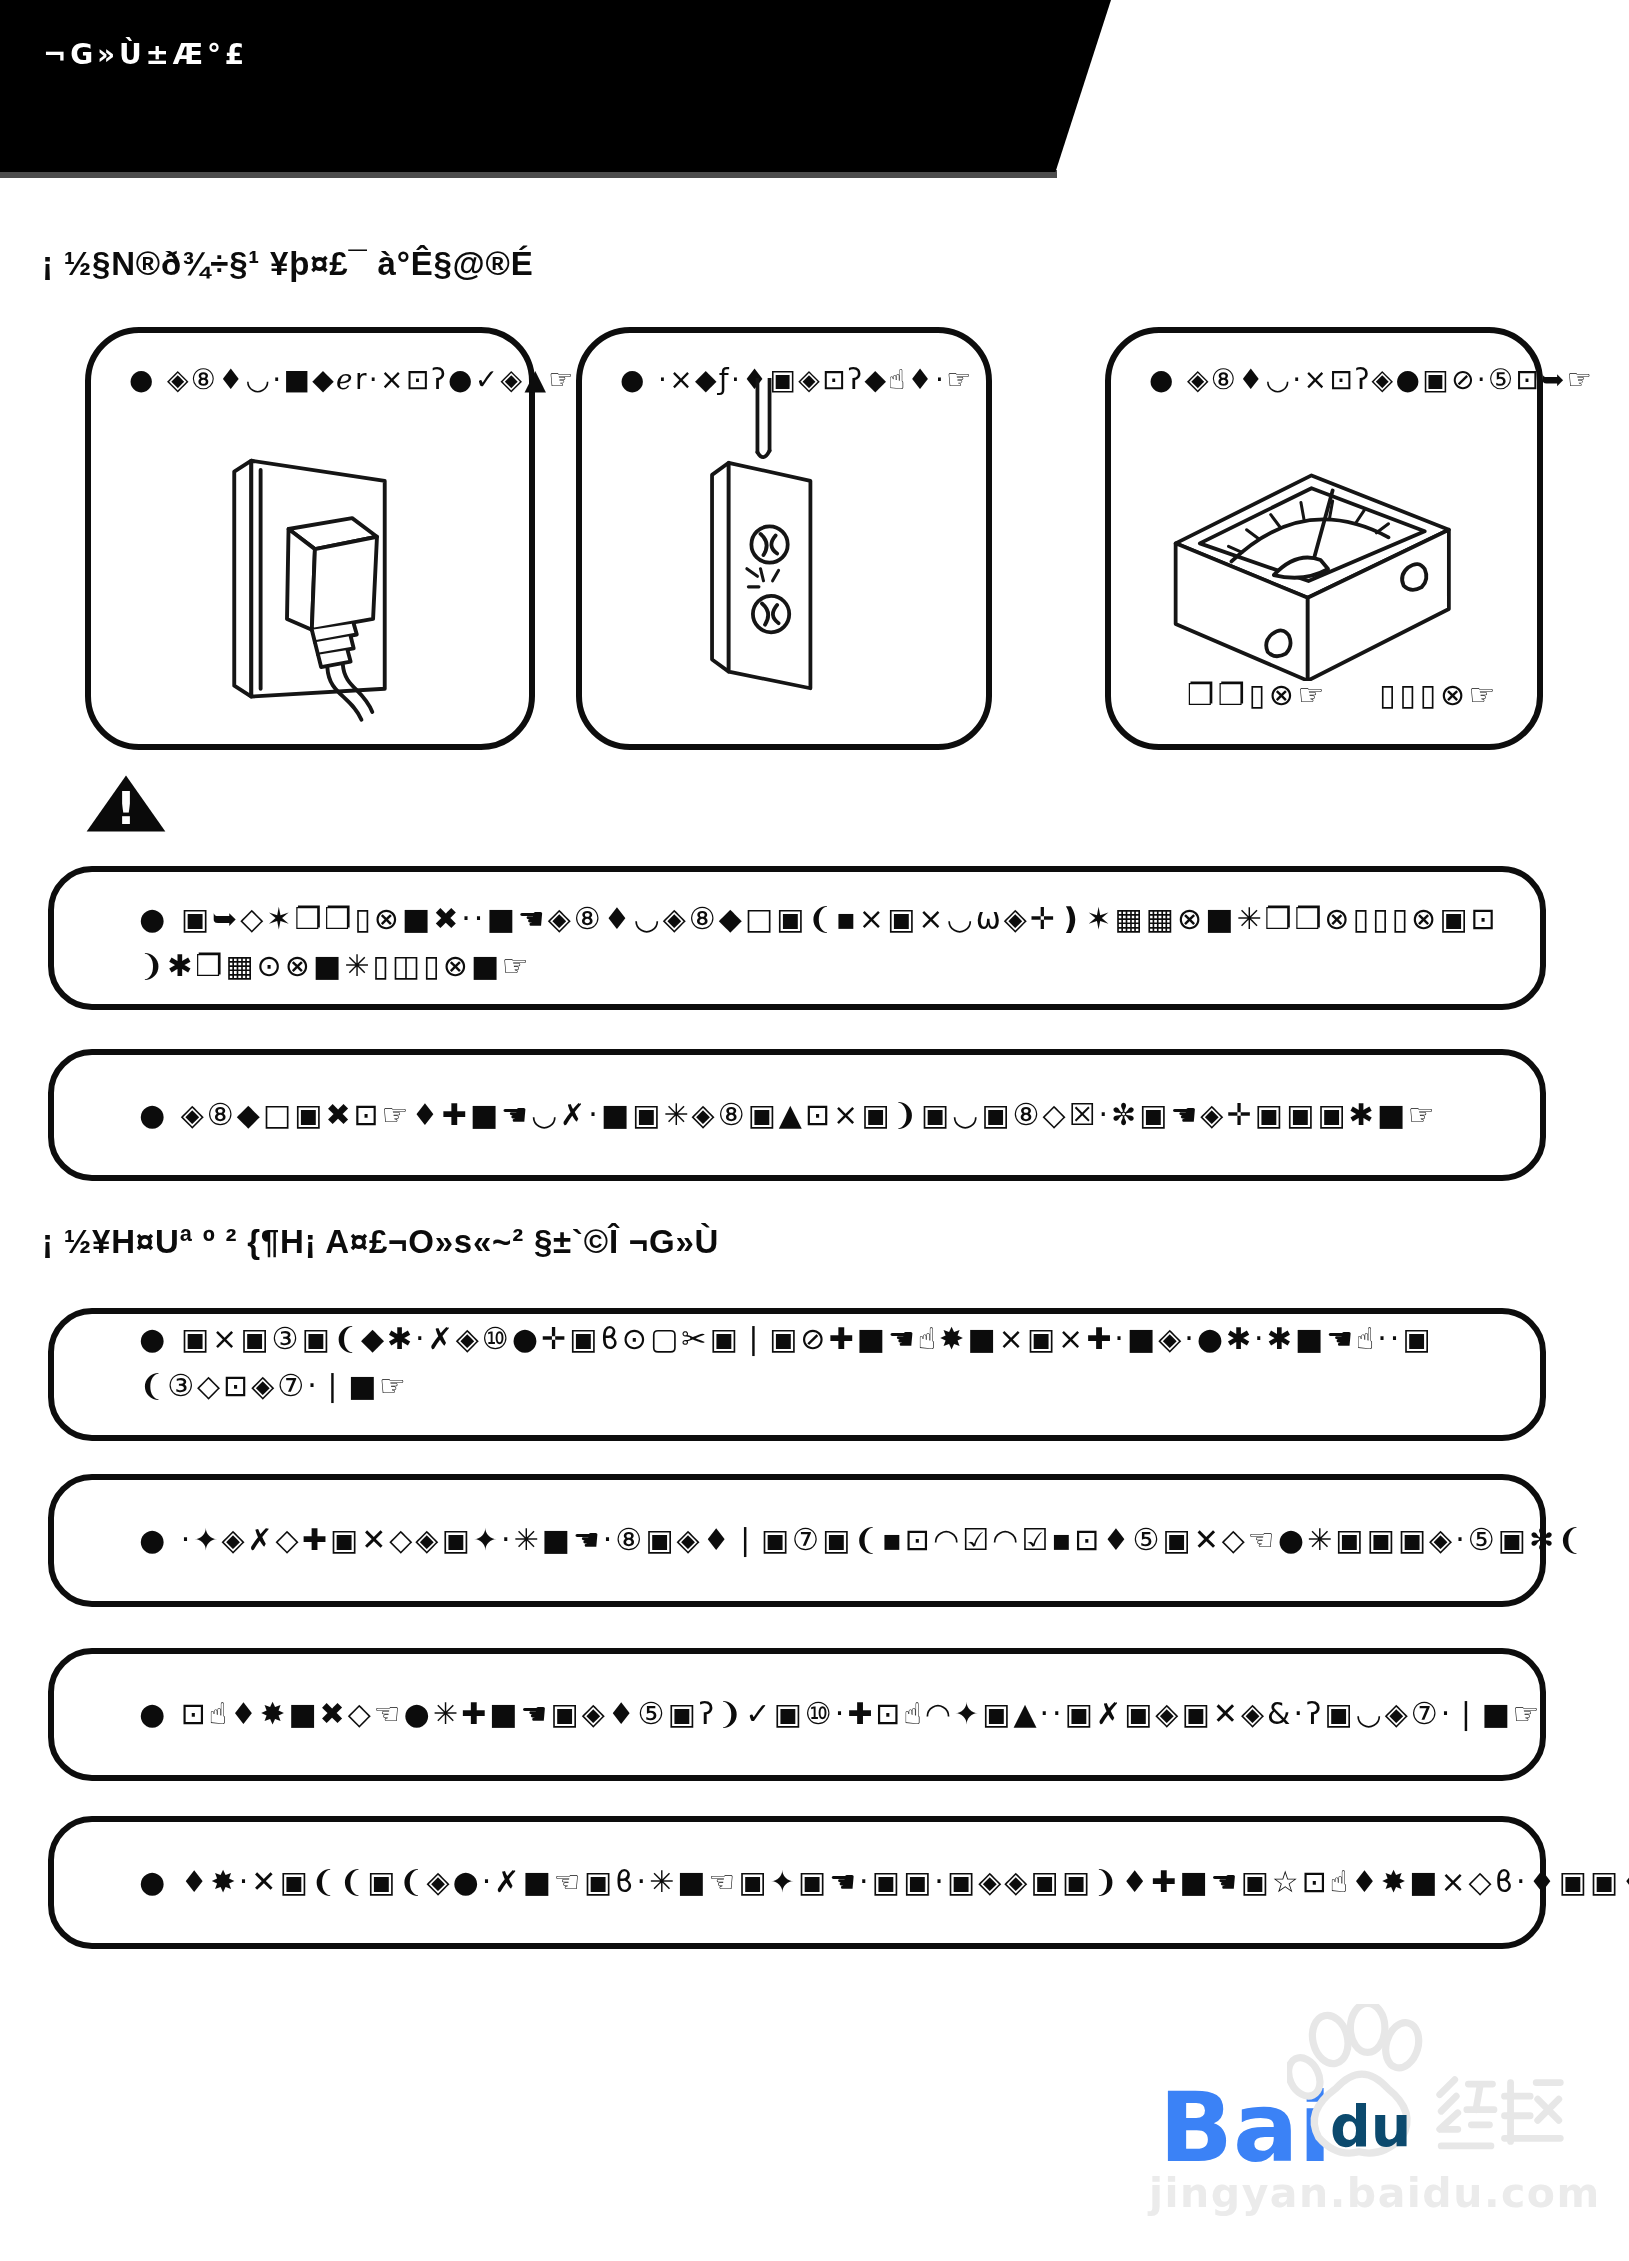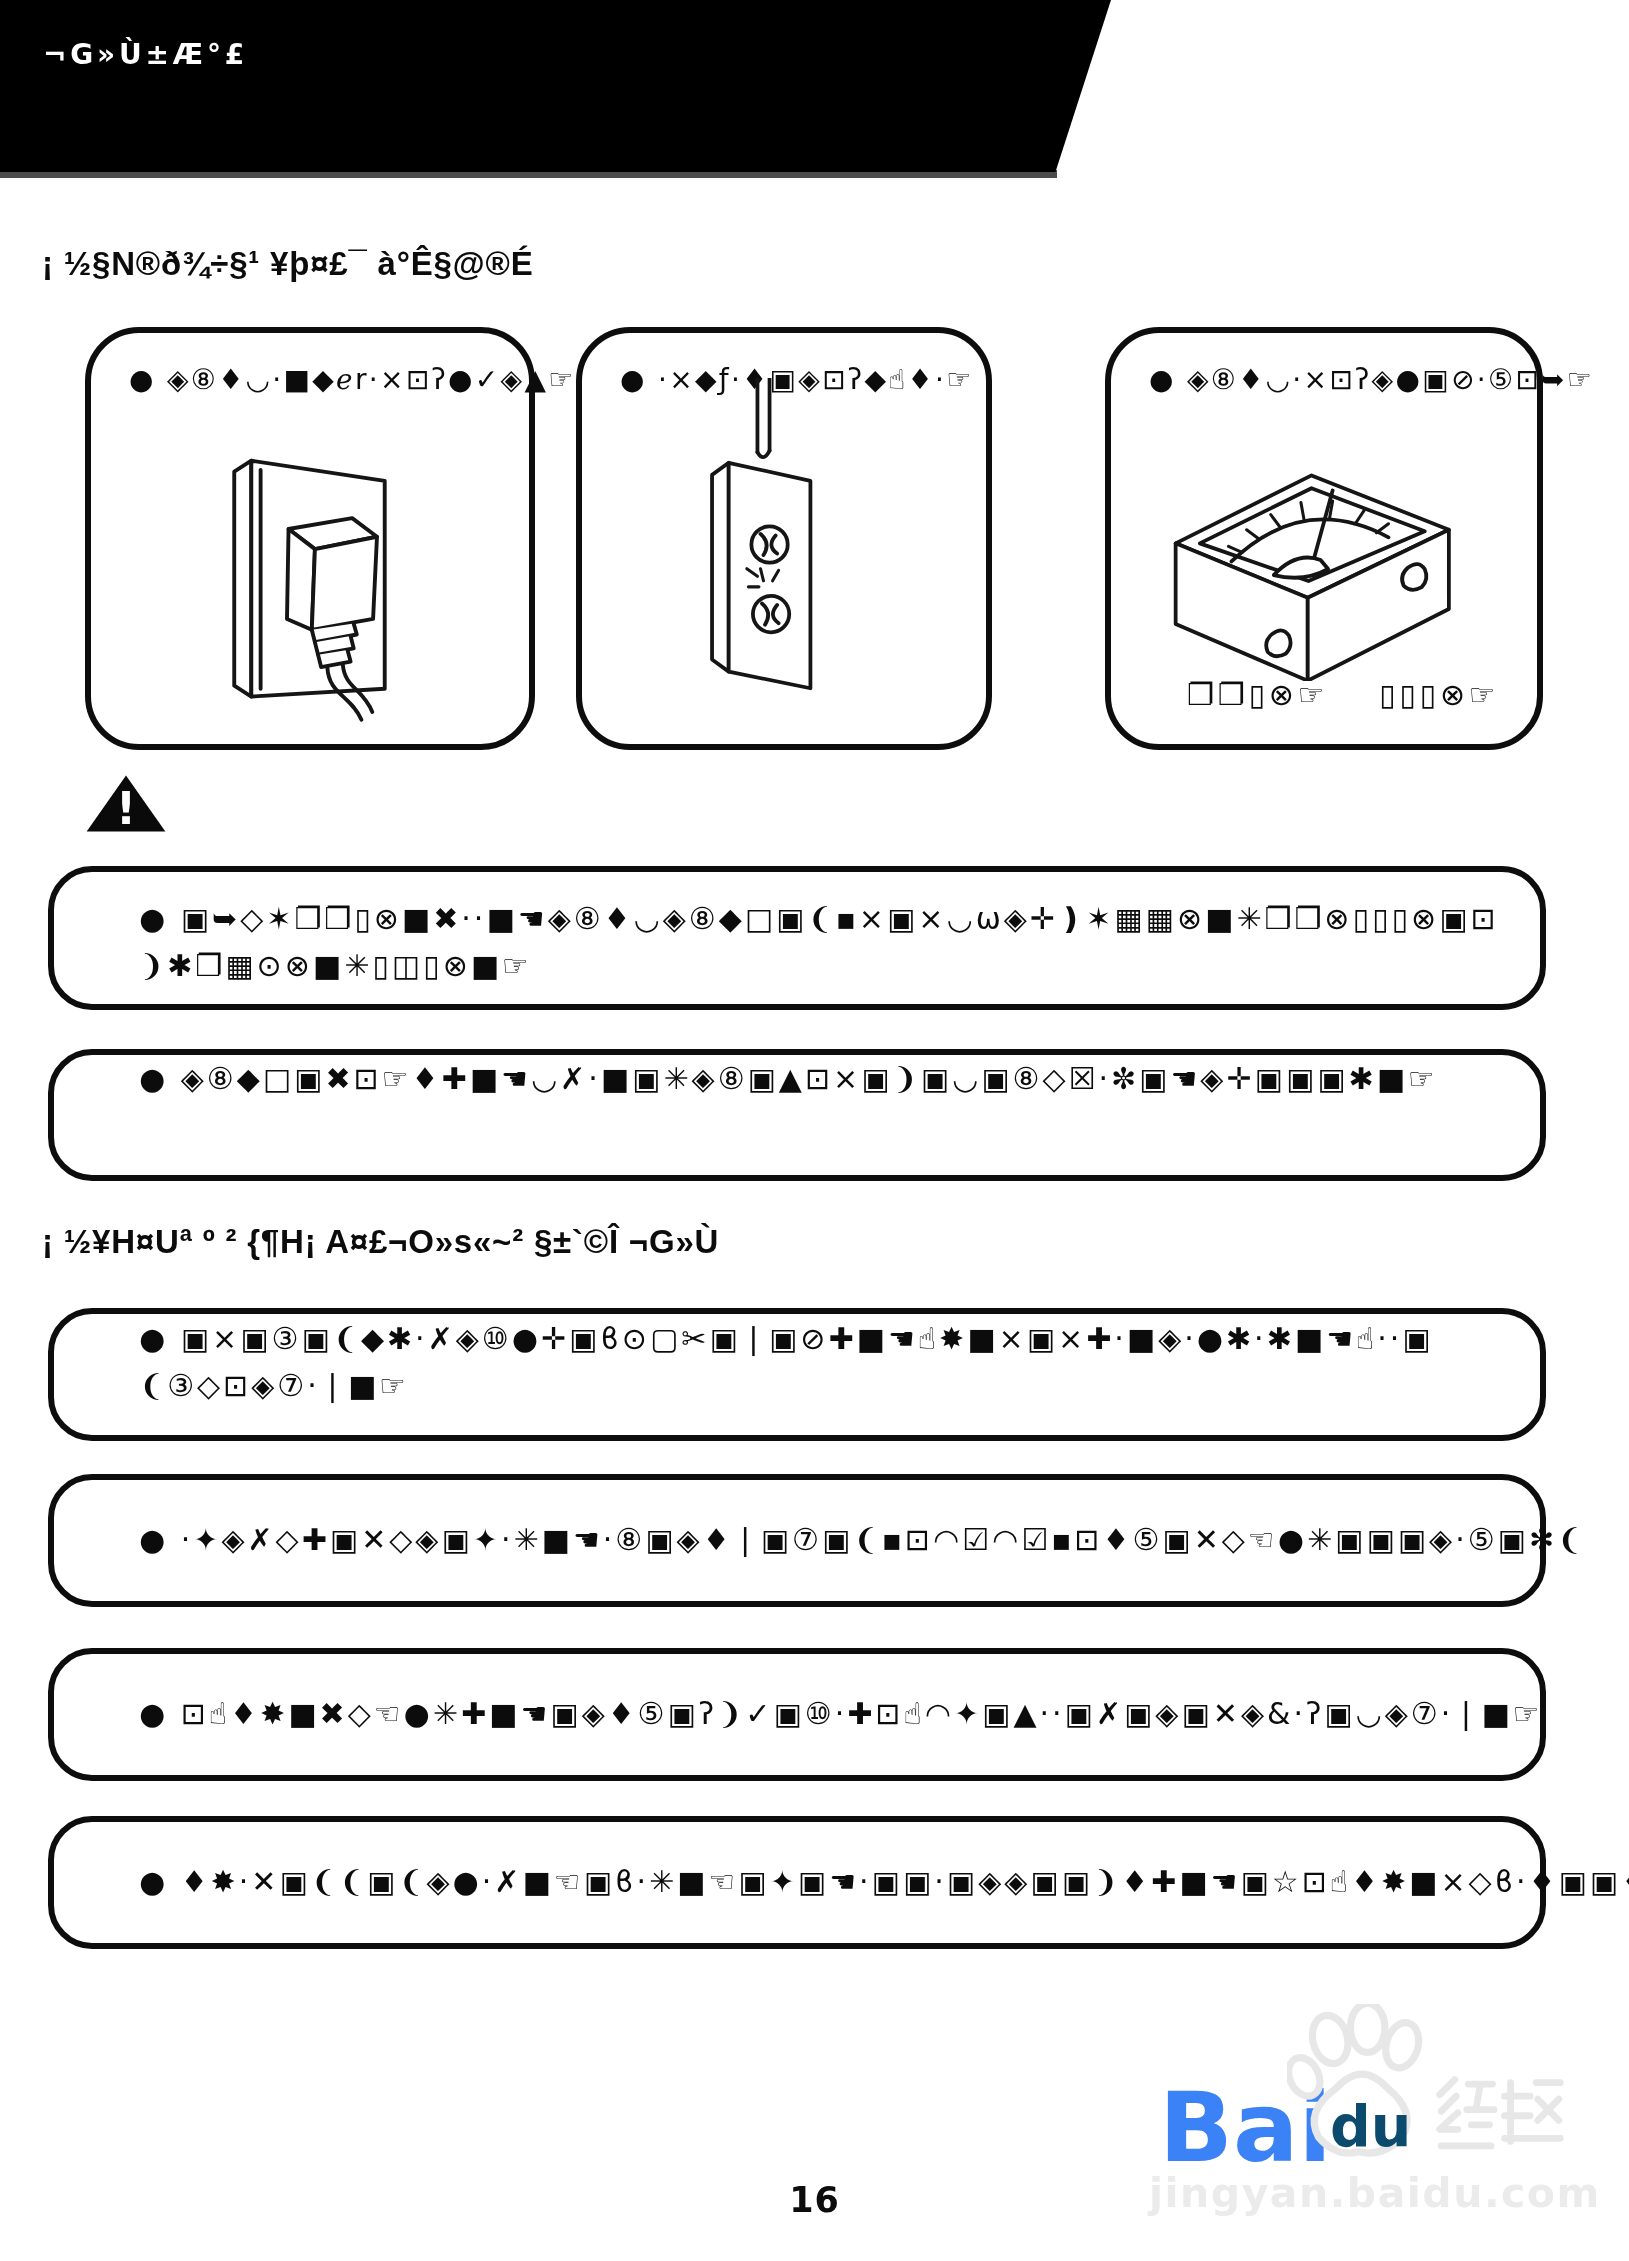--- a/index.html
+++ b/index.html
@@ -62,21 +62,21 @@
   .wbox{
     position:absolute;left:48px;width:1498px;
     border:6.8px solid #0d0d0d;border-radius:44px;background:#fff;
     box-sizing:border-box;
   }
   .sym{
     font-size:30px;letter-spacing:3px;line-height:47px;white-space:nowrap;
     padding-left:85px;
   }
   #warning-box-1{top:866px;height:144px;padding-top:23px;}
-  #warning-box-2{top:1049px;height:132px;}
+  #warning-box-2{top:1049px;height:132px;padding-top:36px;}
   #fault-box-1{top:1308px;height:133px;padding-top:1px;}
   #fault-box-2{top:1474px;height:133px;padding-top:36px;}
   #fault-box-3{top:1648px;height:133px;padding-top:36px;}
   #fault-box-4{top:1816px;height:133px;padding-top:36px;}
   
   .watermark{position:absolute;left:1143px;top:2004px;width:423px;color:#ebebeb;}
   .wm-row{position:relative;height:174px;}
   .wm-bai{
     position:absolute;left:16px;top:67px;
     font-size:97px;font-weight:bold;letter-spacing:0px;color:#3b82f6;
@@ -221,16 +221,15 @@
         <path d="M30,18 L10,38 M32,40 L12,60 M34,62 L10,84 M12,84 L34,84 M12,106 L78,106"></path>
         <path d="M48,24 L80,24 M64,24 L58,58 M46,58 L82,58 M52,78 L76,78"></path>
         <path d="M104,22 L104,100 M96,40 L130,40 M96,66 L130,66 M96,96 L170,96"></path>
         <path d="M138,22 L170,22 M140,44 L168,72 M168,44 L140,72"></path>
       </svg>
       <span class="sr-only">经验</span>
     </div>
     <div class="wm-url">jingyan.baidu.com</div>
   </div>
 
-  <div class="page-number">16</div>
 
 </div>
 
 
 </body></html>

